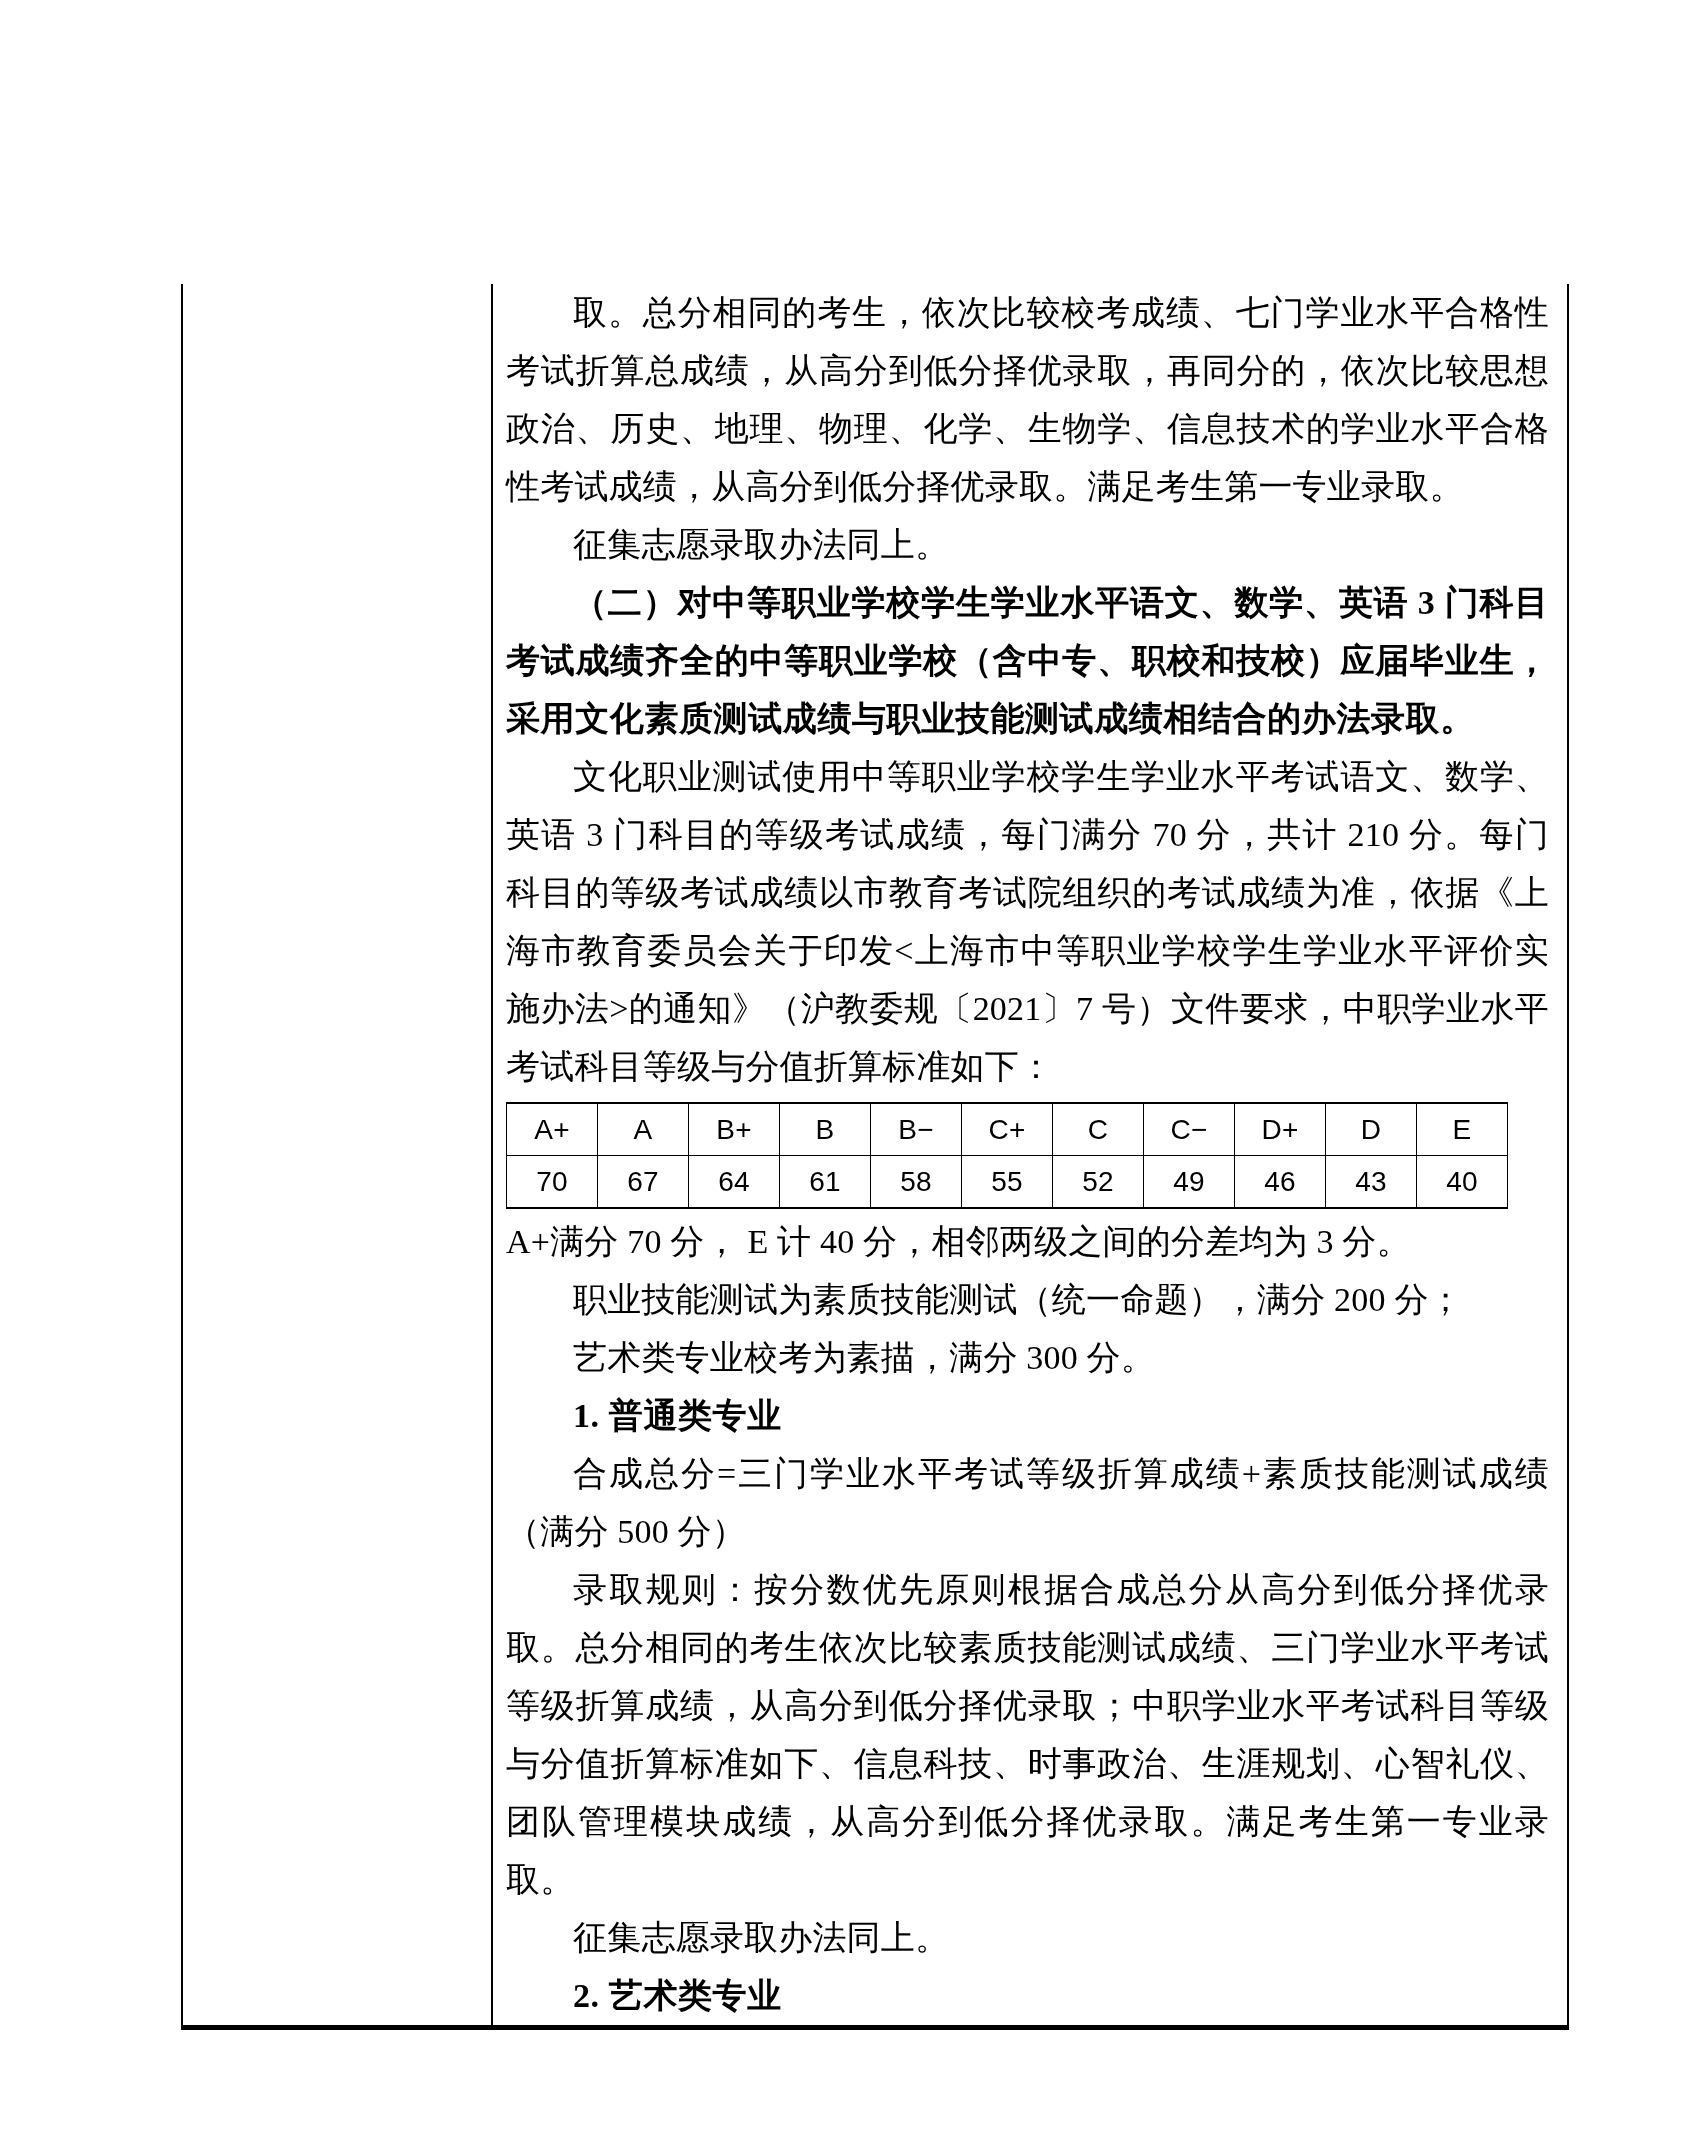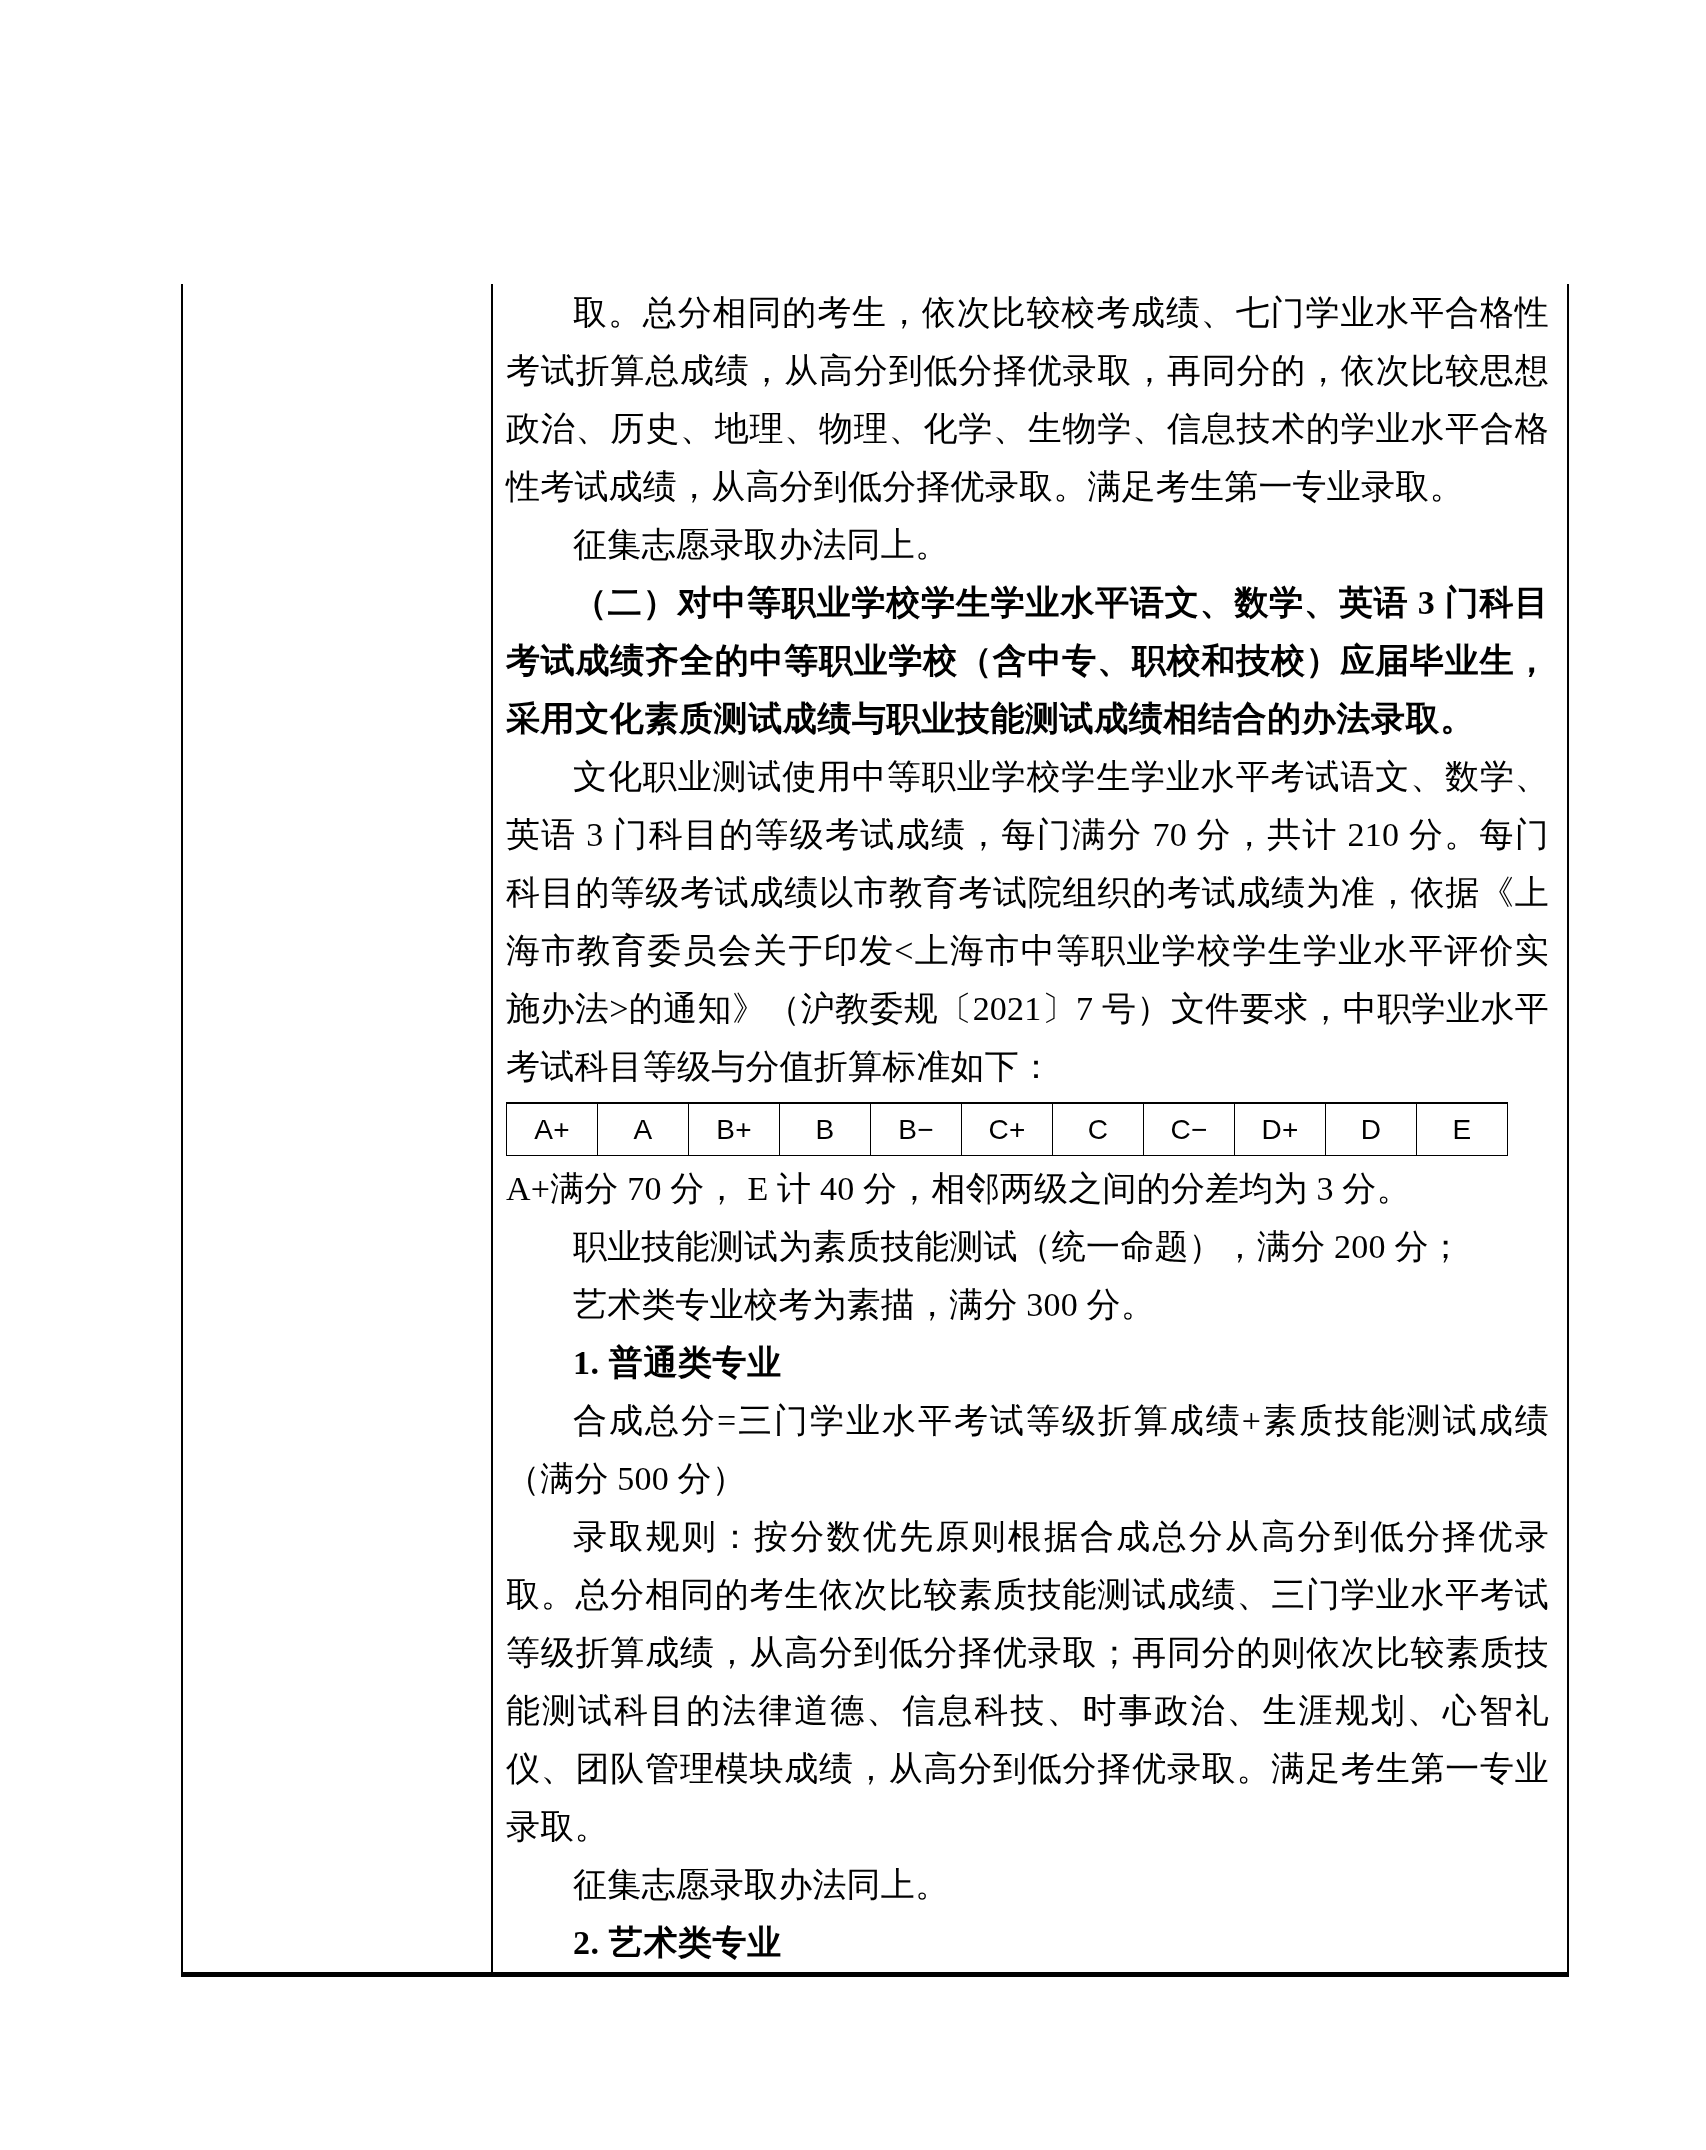--- a/index.html
+++ b/index.html
@@ -130,35 +130,48 @@
                     <td>B+</td>
                     <td>B</td>
                     <td>B−</td>
                     <td>C+</td>
                     <td>C</td>
                     <td>C−</td>
                     <td>D+</td>
                     <td>D</td>
                     <td>E</td>
                   </tr>
+                  <tr class="row-scores">
+                    <td>70</td>
+                    <td>67</td>
+                    <td>64</td>
+                    <td>61</td>
+                    <td>58</td>
+                    <td>55</td>
+                    <td>52</td>
+                    <td>49</td>
+                    <td>46</td>
+                    <td>43</td>
+                    <td>40</td>
+                  </tr>
                 </tbody>
               </table>
             </div>
 
             <p class="p-flush">A+满分 70 分， E 计 40 分，相邻两级之间的分差均为 3 分。</p>
 
             <p class="p-ind">职业技能测试为素质技能测试（统一命题），满分 200 分；</p>
 
             <p class="p-ind">艺术类专业校考为素描，满分 300 分。</p>
 
             <p class="h-num">1. 普通类专业</p>
 
             <p class="p-ind">合成总分=三门学业水平考试等级折算成绩+素质技能测试成绩（满分 500 分）</p>
 
-            <p class="p-ind">录取规则：按分数优先原则根据合成总分从高分到低分择优录取。总分相同的考生依次比较素质技能测试成绩、三门学业水平考试等级折算成绩，从高分到低分择优录取；再同分的则依次比较素质技能测试科目的法律道德、信息科技、时事政治、生涯规划、心智礼仪、团队管理模块成绩，从高分到低分择优录取。满足考生第一专业录取。</p>
+            <p class="p-ind">录取规则：按分数优先原则根据合成总分从高分到低分择优录取。总分相同的考生依次比较素质技能测试成绩、三门学业水平考试等级折算成绩，从高分到低分择优录取；中职学业水平考试科目等级与分值折算标准如下、信息科技、时事政治、生涯规划、心智礼仪、团队管理模块成绩，从高分到低分择优录取。满足考生第一专业录取。</p>
 
             <p class="p-ind">征集志愿录取办法同上。</p>
 
             <p class="h-num">2.  艺术类专业</p>
 
           </div>
         </td>
       </tr>
     </tbody>
   </table>

